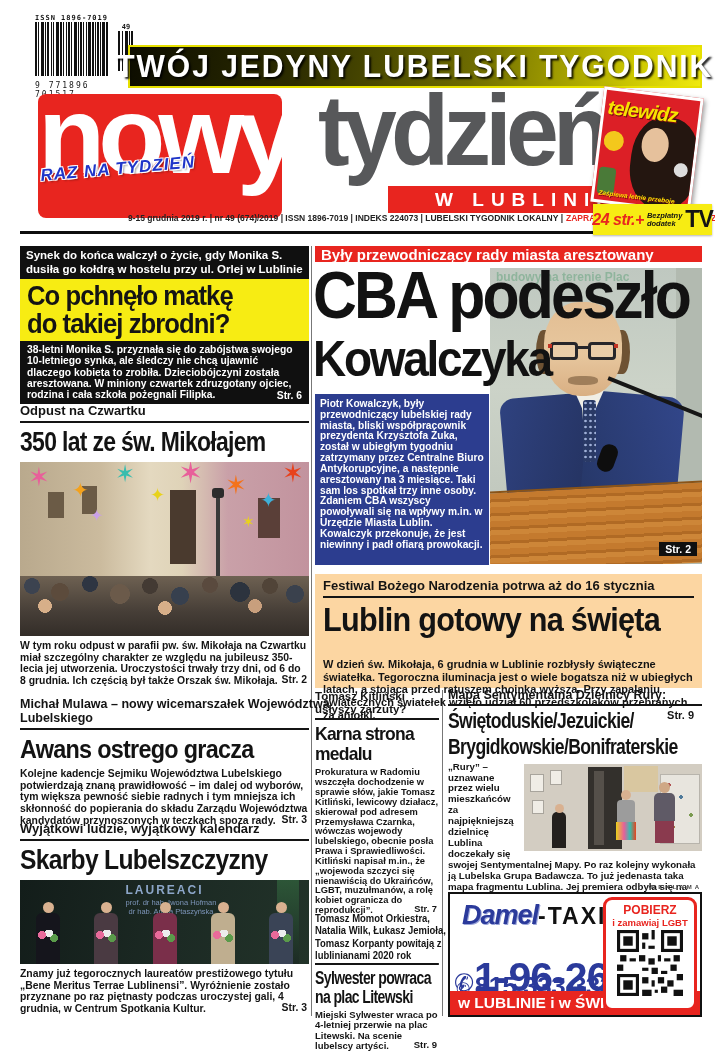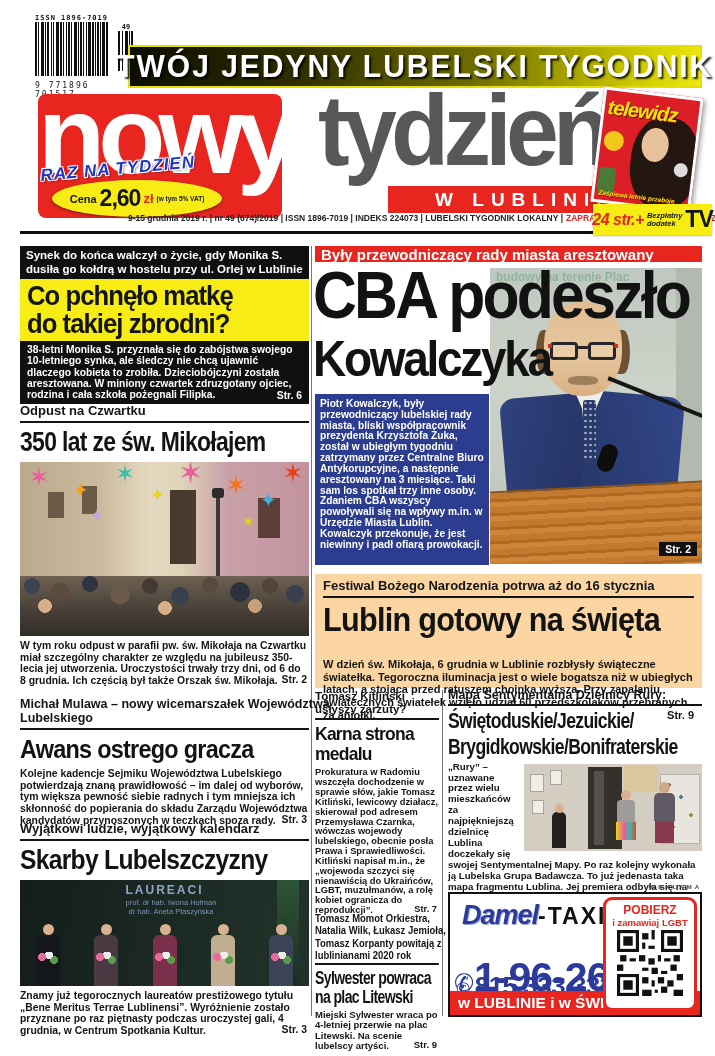--- a/index.html
+++ b/index.html
@@ -113,21 +113,21 @@
   .caption { font-size:10.4px; line-height:1.13; font-weight:700; margin-top:4px; position:relative; }
 
   .sec-mulawa { left:20px; top:697px; width:289px; }
   .sec-mulawa .kicker { font-size:12.5px; }
   .sec-mulawa .headline { font-size:26px; margin-top:4px; transform:scaleX(.9); }
   .sec-mulawa .bodytext { font-size:10.4px; line-height:1.13; margin-top:3px; }
 
   .sec-skarby { left:20px; top:822px; width:289px; }
   .sec-skarby .kicker { font-size:13px; }
   .sec-skarby .headline { font-size:28px; margin-top:3px; transform:scaleX(.88); }
-  .photo-skarby { position:relative; margin-top:4px; width:289px; height:106px; overflow:hidden;
+  .photo-skarby { position:relative; margin-top:4px; width:289px; height:84px; overflow:hidden;
     background:linear-gradient(100deg,#131d1a,#1c2a24 55%,#223329); }
   .sk-streak { position:absolute; right:10px; top:0; width:22px; height:100%;
                background:linear-gradient(180deg,#2f5c3a,#1c2a24); opacity:.85; }
   .sk-title { position:absolute; left:0; right:0; top:3px; text-align:center; color:#8ca6c8;
               font-size:12px; font-weight:700; letter-spacing:2px; }
   .sk-name { position:absolute; left:0; right:0; text-align:center; color:#7c94b8; font-size:7.5px; font-weight:400;padding-left:13px; }
   .sk-figs { position:absolute; left:10px; right:10px; bottom:0; height:62px; display:flex; justify-content:space-between; }
   .fig { position:relative; width:36px; height:62px; }
   .fig .fhead { position:absolute; left:13px; top:0; width:11px; height:11px; border-radius:50%; background:#d9b190; }
   .fig .fbody { position:absolute; left:6px; top:11px; width:24px; height:51px; border-radius:6px 6px 0 0; }
@@ -292,26 +292,20 @@
   </div>
 
   <div class="abs banner">
     <span>TWÓJ JEDYNY LUBELSKI TYGODNIK</span>
   </div>
 
   <div class="abs mast-red">
     <div class="t-nowy">nowy</div>
   </div>
   <div class="abs freq">RAZ NA TYDZIEŃ</div>
-  <div class="abs price-oval">
-    <span class="price-label">Cena</span>
-    <span class="price-val">2,60</span>
-    <span class="price-unit">zł</span>
-    <span class="price-note">(w tym 5% VAT)</span>
-  </div>
   <div class="abs t-tydzien">tydzień</div>
   <div class="abs region-bar">
     <span>W LUBLINIE</span>
   </div>
 
   <div class="abs tv-cover">
     <div class="tv-hair"></div>
     <div class="tv-face"></div>
     <div class="tv-green"></div>
     <div class="tv-badge"></div>

